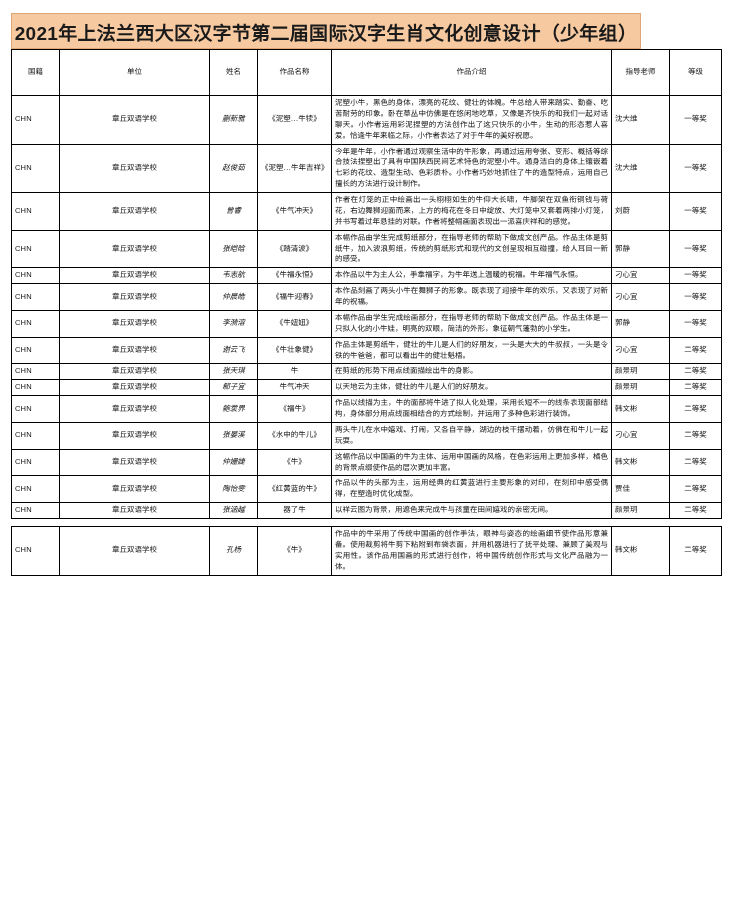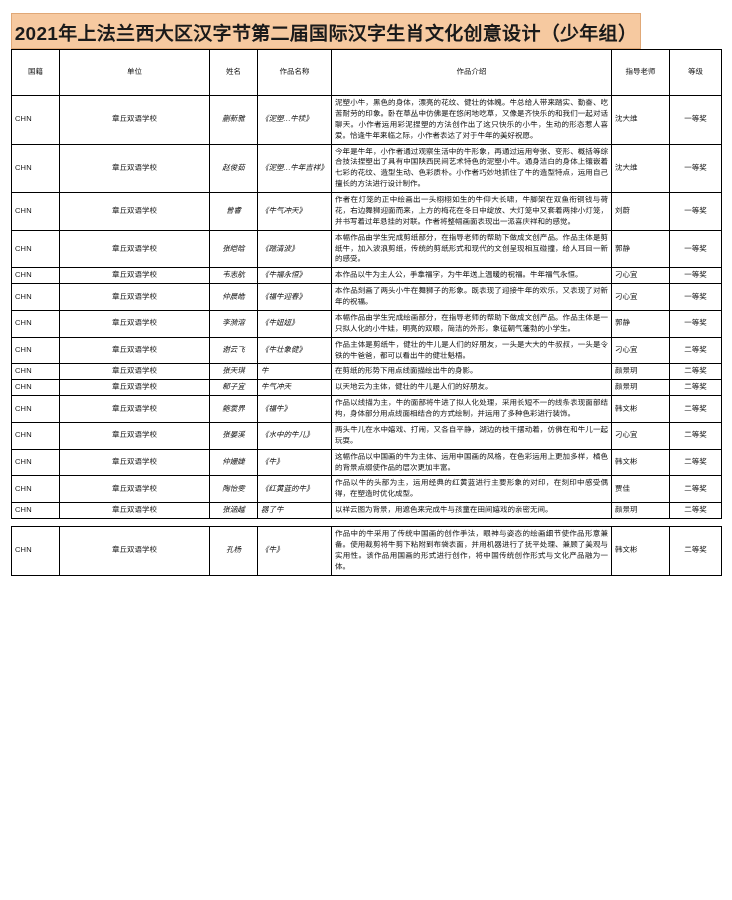--- a/index.html
+++ b/index.html
@@ -94,24 +94,23 @@
     text-align: center;
     padding-left: 11px;
     font-size: 7.5px;
   }
   td.name {
     text-align: center;
     font-size: 7.5px;
     font-style: italic;
   }
   td.work {
-    text-align: left;
+    text-align: center;
     padding-left: 4px;
     font-size: 7.5px;
-    font-style: italic;
   }
   td.desc {
     text-align: justify;
     text-justify: inter-ideograph;
     padding: 3px 5px;
     font-size: 7.5px;
     line-height: 1.55;
   }
   td.teacher {
     text-align: left;

